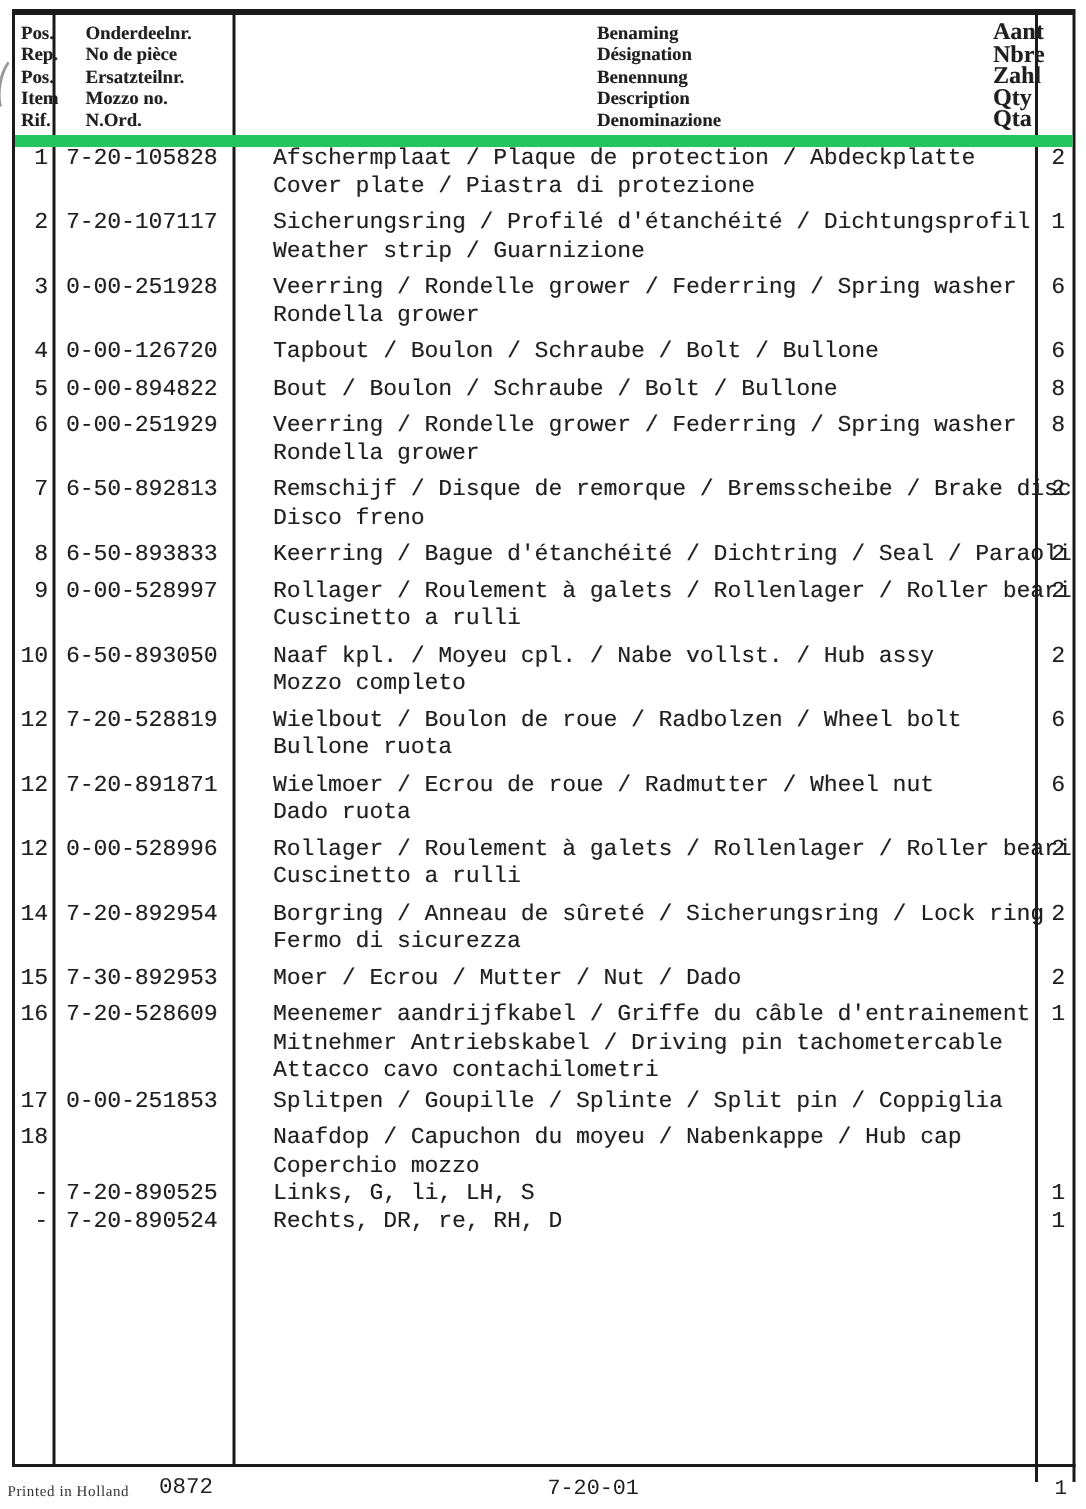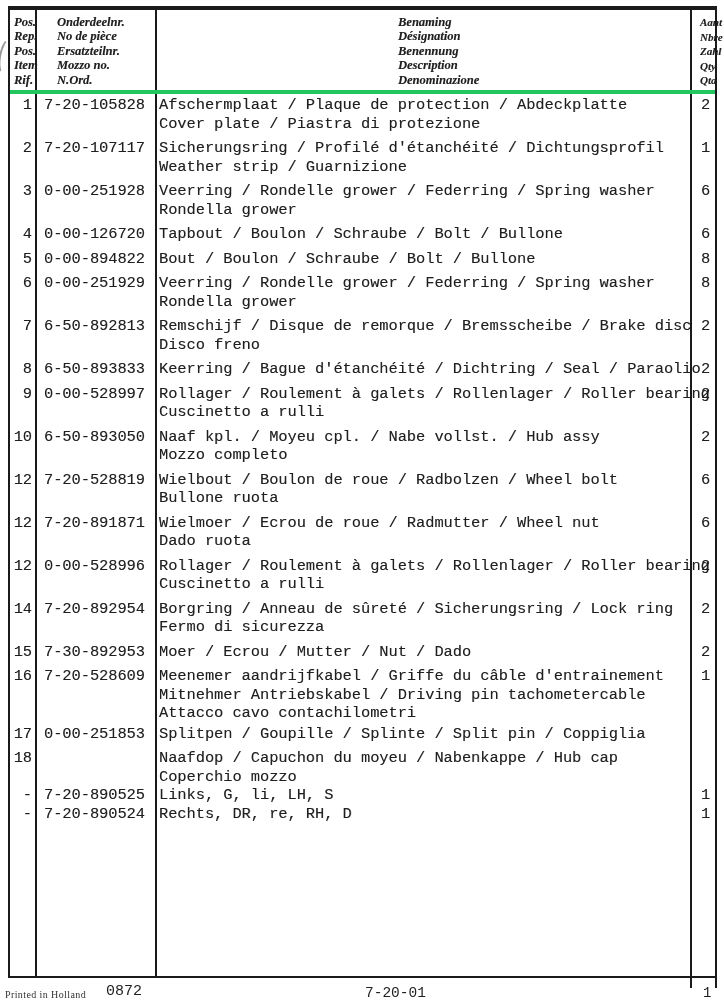--- a/index.html
+++ b/index.html
@@ -29,49 +29,49 @@
     border-top-width: 4px;
   }
   .vline { position: absolute; top: 0; bottom: 0; width: 2px; background: #1a1a1a; }
   .vl-1 { left: 25px; }
   .vl-2 { left: 145px; }
   .vl-3 { left: 680px; }
 
   
   .thead {
     position: absolute; left: 0; right: 0; top: 0; height: 80px;
-    border-bottom: 4px solid #22c55e;
+    border-bottom: 8px solid #22c55e;
     font-family: "Liberation Serif", serif;
-    font-style: italic; font-weight: bold;
+    font-weight: bold;
     text-shadow: 0.3px 0.3px 0.4px rgba(0,0,0,.35);
   }
   .hcol { position: absolute; top: 5px; font-size: 12.5px; line-height: 14.4px; white-space: nowrap; }
   .h-pos  { left: 4px; }
   .h-part { left: 47px; }
   .h-desc { left: 388px; }
-  .h-qty  { left: 690px; font-size: 11px; line-height: 14.6px; }
+  .h-qty  { left: 652px; font-size: 16px; line-height: 14.6px; }
 
   
   .tbody {
     position: absolute; left: 0; right: 0; top: 82px; bottom: 0;
     padding-top: 4px; overflow: hidden;
     text-shadow: 0.3px 0.3px 0.4px rgba(0,0,0,.35);
   }
   .row {
     display: grid;
     grid-template-columns: 27px 120px 535px 1fr;
     margin-top: 6px;
     font-size: 15.3px; line-height: 18.5px;
   }
   .row:first-child { margin-top: 0; }
   .row:nth-child(17) { margin-top: 2px; }
   .row.sub { margin-top: 0; }
   .c-pos  { text-align: right; padding-right: 5px; }
   .c-part { padding-left: 7px; white-space: nowrap; }
-  .c-desc { padding-left: 2px; }
+  .c-desc { padding-left: 25px; }
   .c-desc .line { white-space: pre; }
   .c-qty  { text-align: center; padding-left: 4px; }
 
   
   .overhang { position: absolute; width: 2px; height: 12px; background: #1a1a1a; top: 976px; }
   .oh-a { left: 690px; }
   .oh-b { left: 715px; }
 
   
   .f-printed {

